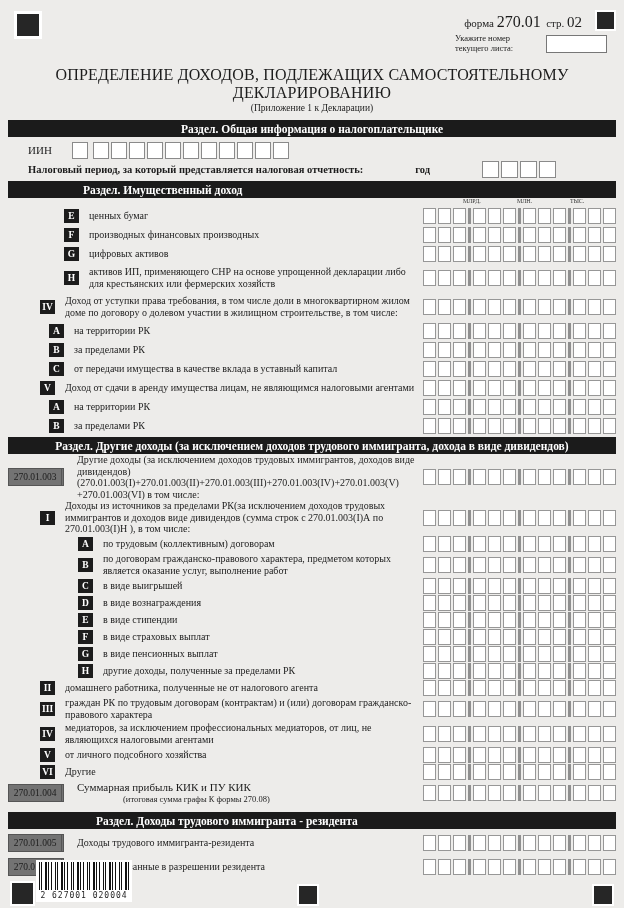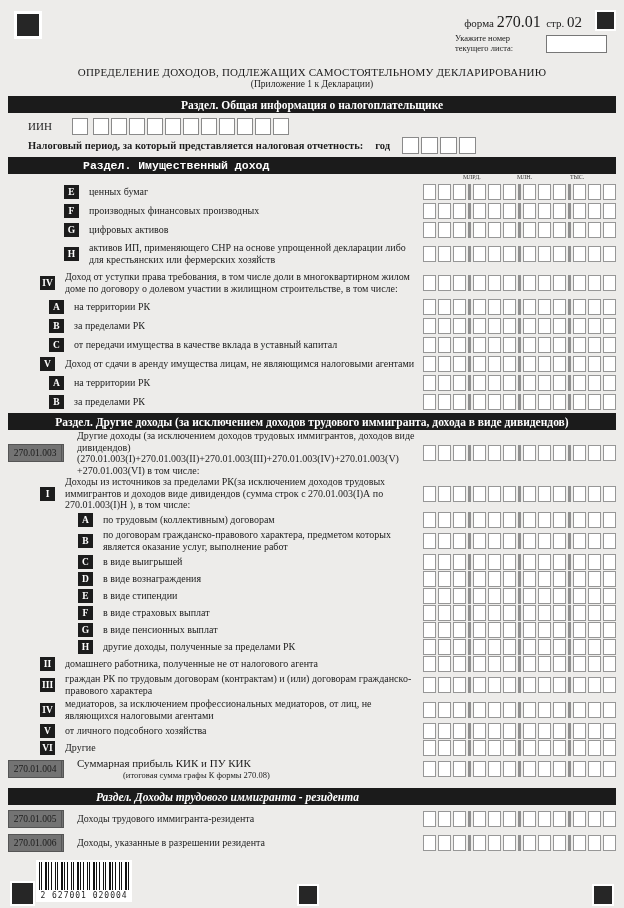--- a/index.html
+++ b/index.html
@@ -12,34 +12,34 @@
   .sq.bl{left:10px;top:881px;width:21px;height:21px;}
   .sq.bm{left:297px;top:884px;width:18px;height:18px;}
   .sq.br{left:592px;top:884px;width:18px;height:18px;}
   
   .form-line{position:absolute;top:13px;right:42px;font-size:11px;white-space:nowrap;}
   .form-line .num{font-size:16px;}
   .form-line .pg{font-size:15px;}
   .sheet-note{position:absolute;top:33px;left:455px;font-size:8.5px;line-height:10px;}
   .sheet-input{position:absolute;top:35px;left:546px;width:55px;height:16px;background:#fff;
                border:1px solid #777;font-size:10px;padding:0 2px;font-family:"Liberation Serif",serif;}
-  .title{margin:66px 26px 0;text-align:center;font-size:11px;letter-spacing:.2px;}
+  .title{margin:66px 26px 0;text-align:center;font-size:16px;letter-spacing:.2px;}
   .subtitle{text-align:center;font-size:9.5px;margin-top:1px;}
   
   .bar{margin:0 8px;height:17px;background:#1b1b1b;color:#fff;font-size:11.5px;font-weight:bold;
        display:flex;align-items:center;justify-content:center;}
-  .bar.left1{justify-content:flex-start;padding-left:75px;font-family:Liberation Mono, monospace;}
+  .bar.left1{justify-content:flex-start;padding-left:75px;}
   .bar.left2{justify-content:flex-start;padding-left:88px;}
-  .mt2{margin-top:2px;} .mt6{margin-top:6px;font-style:italic;} .mt7{margin-top:7px;}
+  .mt2{margin-top:2px;} .mt6{margin-top:6px;} .mt7{margin-top:7px;}
   
   .iin-row{display:flex;align-items:center;margin:3px 0 0 28px;height:20px;}
   .iin-row .lbl{font-size:11px;font-weight:normal;width:44px;}
   .icell{width:16px;height:17px;background:#fff;border:1px solid #8a8a8a;margin-right:2px;box-sizing:border-box;flex:none;}
   .icell.first{margin-right:5px;}
-  .period-row{display:flex;align-items:center;margin-left:28px;height:19px;font-size:10.5px;}
+  .period-row{display:flex;align-items:center;margin-left:28px;height:19px;font-size:10.5px;gap:40px;}
   .period-row .plbl{font-weight:bold;}
   .period-row .ylbl{margin-left:12px;font-weight:bold;}
   .ycell{width:17px;height:17px;background:#fff;border:1px solid #8a8a8a;margin-right:2px;box-sizing:border-box;flex:none;}
   .ycells{display:flex;margin-left:12px;}
   
   .scale{position:relative;height:8px;margin-left:423px;width:193px;}
   .scale span{position:absolute;top:0;font-size:7px;line-height:8px;transform:scale(.85);transform-origin:left top;color:#333;}
   .scale .s0{left:40px;} .scale .s1{left:94px;} .scale .s2{left:147px;}
   
   .rows{margin-right:8px;}

